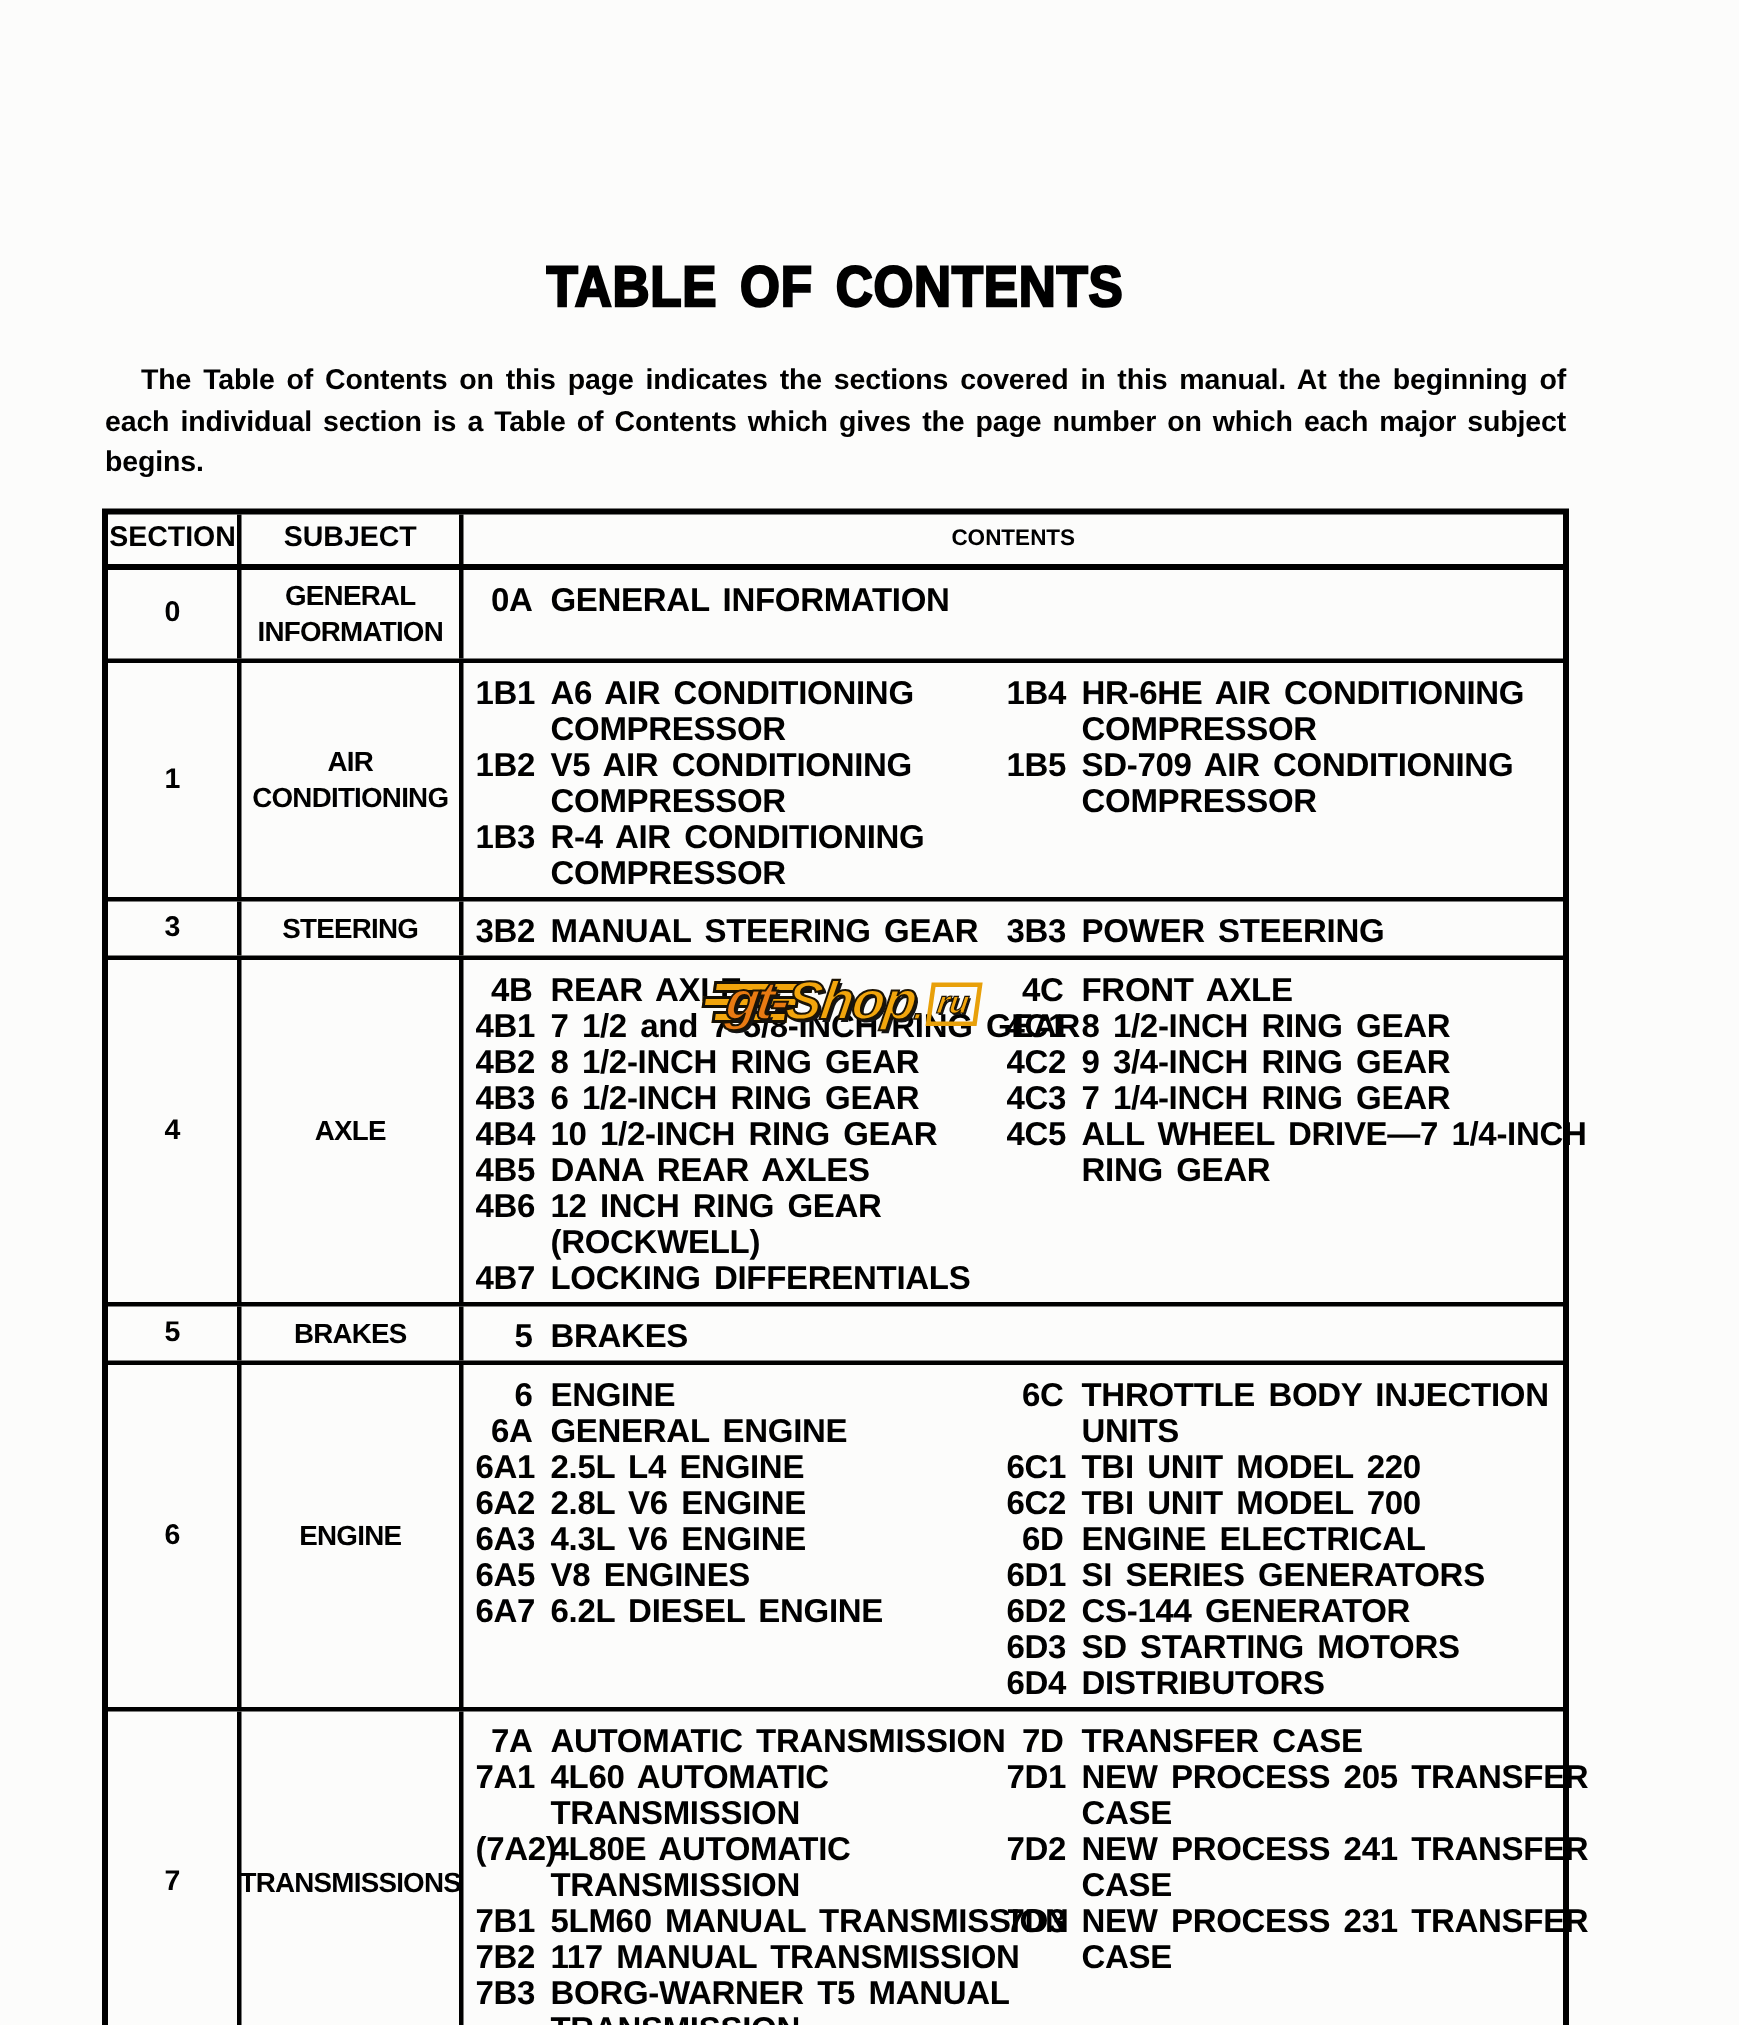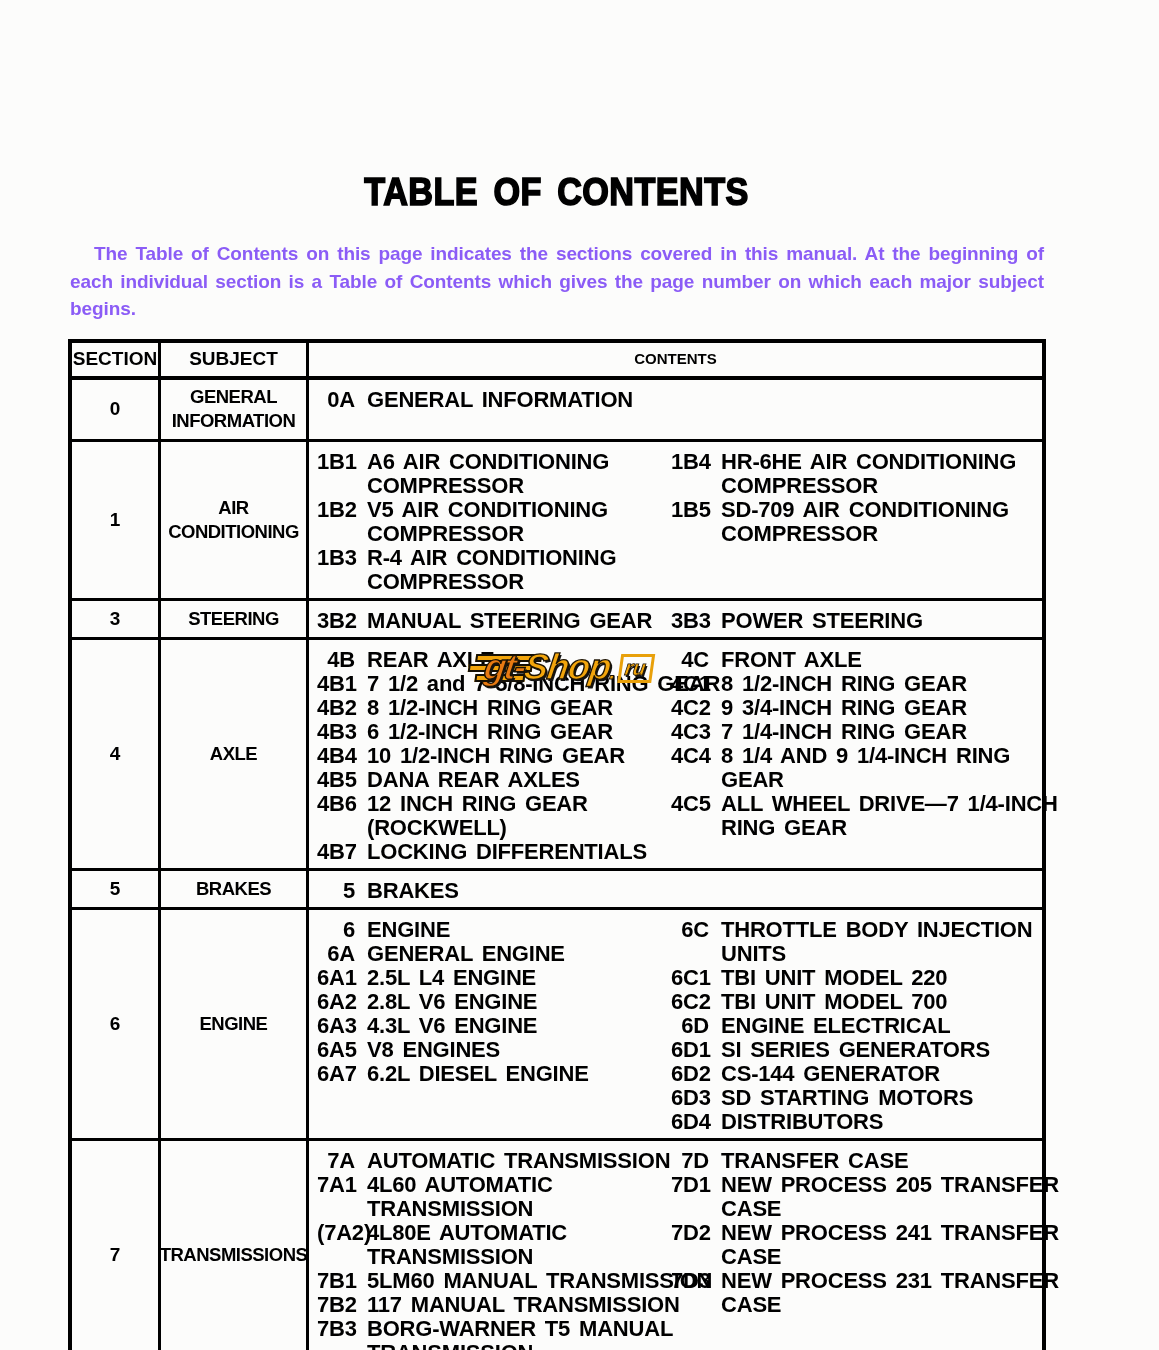--- a/index.html
+++ b/index.html
@@ -10,21 +10,21 @@
   }
   .content{position:absolute;left:68px;top:0;width:978px;}
 
   
   .title{margin:170px 0 0 0;text-align:center;font-size:38px;font-weight:bold;
          letter-spacing:.5px;word-spacing:6px;line-height:44px;}
   .title .tspan{display:inline-block;transform:scaleX(.9);-webkit-text-stroke:1.6px #000;}
 
   
   .intro{margin:26px 2px 0 2px;font-size:19px;line-height:27.5px;font-weight:bold;
-         color:#8b5cf6;text-align:justify;text-indent:24px;letter-spacing:-.1px;word-spacing:.5px;}
+         color:#000000;text-align:justify;text-indent:24px;letter-spacing:-.1px;word-spacing:.5px;}
 
   
   .toc{margin-top:16px;border:4px solid #000;background:transparent;}
   .trow{display:flex;box-sizing:border-box;border-bottom:3px solid #000;}
   .trow.header{border-bottom:4px solid #000;min-height:37px;}
   #table-body .trow:last-child{border-bottom:0;}
   #table-body .trow:nth-child(1){min-height:62px;}
   #table-body .trow:nth-child(2){min-height:159px;}
   #table-body .trow:nth-child(3){min-height:33px;}
   #table-body .trow:nth-child(4){min-height:228px;}
@@ -198,25 +198,20 @@
               </div>
               <div class="entry">
                 <span class="code">4C2</span>
                 <span class="desc">9 3/4-INCH RING GEAR</span>
               </div>
               <div class="entry">
                 <span class="code">4C3</span>
                 <span class="desc">7 1/4-INCH RING GEAR</span>
               </div>
               <div class="entry">
-                <span class="code">4C4</span>
-                <span class="desc">8 1/4 AND 9 1/4-INCH RING
-GEAR</span>
-              </div>
-              <div class="entry">
                 <span class="code">4C5</span>
                 <span class="desc">ALL WHEEL DRIVE—7 1/4-INCH
 RING GEAR</span>
               </div>
             </div>
           </div>
         </div>
         <div class="trow">
           <div class="cell c-section">5</div>
           <div class="cell c-subject">BRAKES</div>

